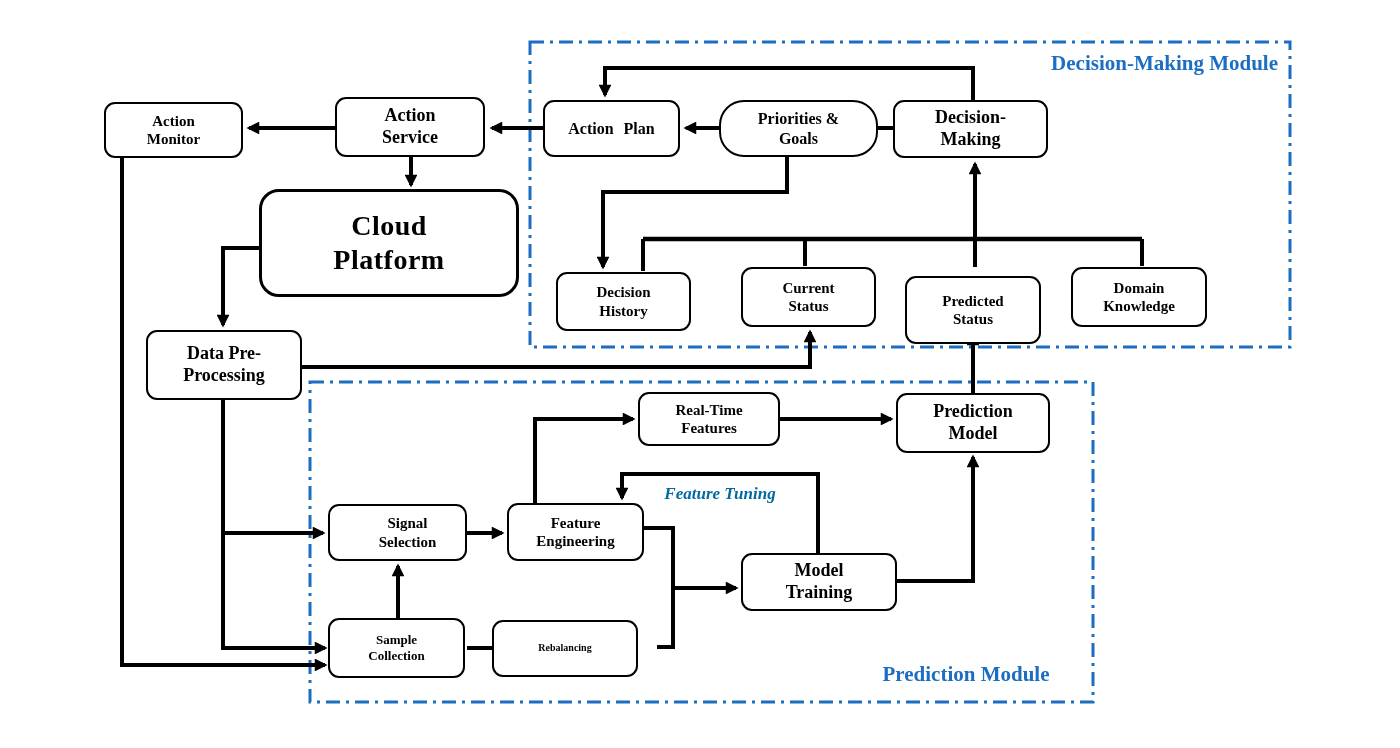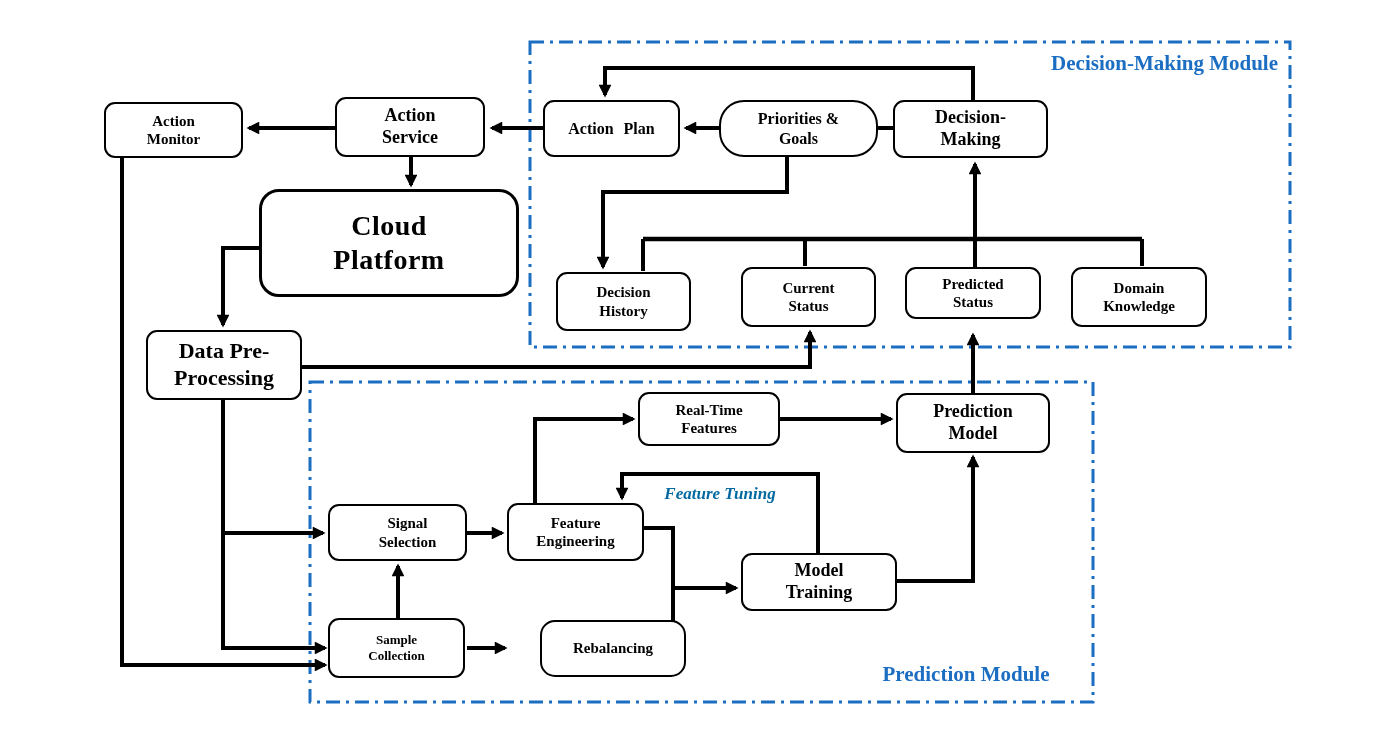--- a/index.html
+++ b/index.html
@@ -90,21 +90,21 @@
   <div class="node" style="left:335px;top:97px;width:150px;height:60px;font-size:18px;">
     <span class="node-label">Action
 Service</span>
   </div>
 
   <div class="node cloud" style="left:259px;top:189px;width:260px;height:108px;font-size:28px;">
     <span class="node-label">Cloud
 Platform</span>
   </div>
 
-  <div class="node" style="left:146px;top:330px;width:156px;height:70px;font-size:22px;">
+  <div class="node" style="left:146px;top:330px;width:156px;height:70px;font-size:18px;">
     <span class="node-label">Data Pre-
 Processing</span>
   </div>
 
   <div class="node" style="left:543px;top:100px;width:137px;height:57px;font-size:16px;word-spacing:6px;">
     <span class="node-label">Action Plan</span>
   </div>
 
   <div class="node" style="left:719px;top:100px;width:159px;height:57px;font-size:16px;border-radius:25px;">
     <span class="node-label">Priorities &amp;
@@ -119,21 +119,21 @@
   <div class="node" style="left:556px;top:272px;width:135px;height:59px;font-size:15px;text-align:center;">
     <span class="node-label">Decision
 History</span>
   </div>
 
   <div class="node" style="left:741px;top:267px;width:135px;height:60px;font-size:15px;">
     <span class="node-label">Current
 Status</span>
   </div>
 
-  <div class="node" style="left:905px;top:267px;width:136px;height:52px;font-size:15px;">
+  <div class="node" style="left:905px;top:276px;width:136px;height:68px;font-size:15px;">
     <span class="node-label">Predicted
 Status</span>
   </div>
 
   <div class="node" style="left:1071px;top:267px;width:136px;height:60px;font-size:15px;">
     <span class="node-label">Domain
 Knowledge</span>
   </div>
 
   <div class="node" style="left:638px;top:392px;width:142px;height:54px;font-size:15px;">
@@ -159,17 +159,17 @@
   <div class="node" style="left:741px;top:553px;width:156px;height:58px;font-size:18px;">
     <span class="node-label">Model
 Training</span>
   </div>
 
   <div class="node" style="left:328px;top:618px;width:137px;height:60px;font-size:13px;">
     <span class="node-label">Sample
 Collection</span>
   </div>
 
-  <div class="node" style="left:540px;top:620px;width:146px;height:57px;font-size:15px;border-radius:15px;">
+  <div class="node" style="left:492px;top:620px;width:146px;height:57px;font-size:10px;">
     <span class="node-label">Rebalancing</span>
   </div>
 
 </div>
 
 </body></html>

